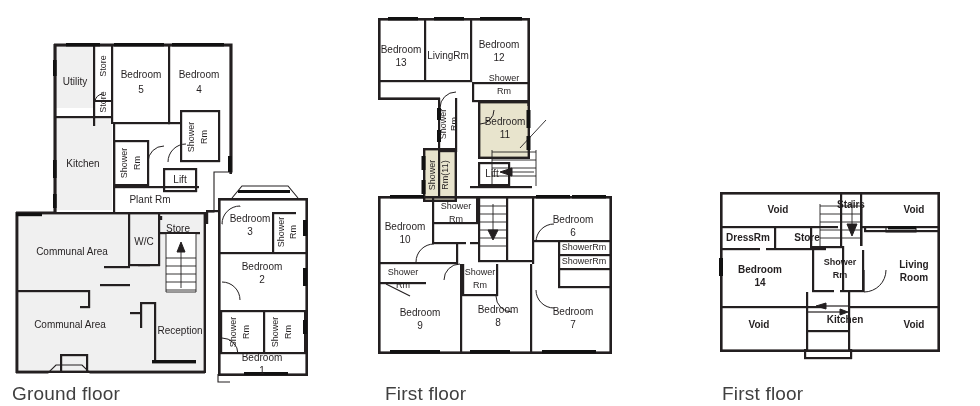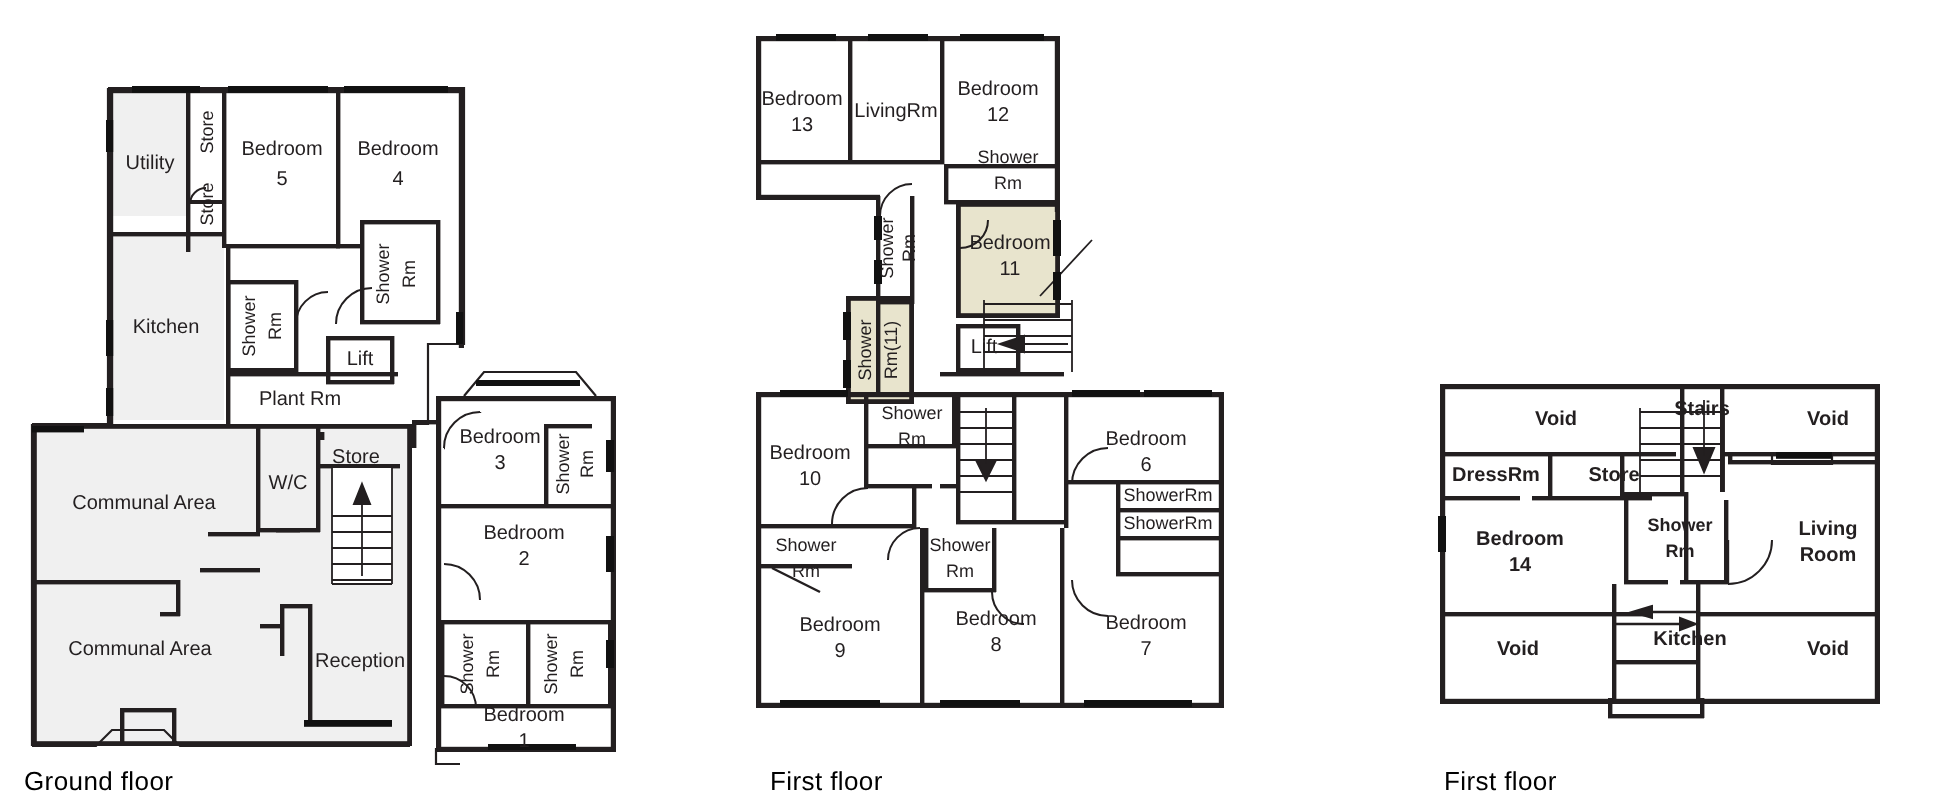--- a/index.html
+++ b/index.html
@@ -32,22 +32,22 @@
 
   .plan svg {
     display: block;
     width: 100%;
     height: 100%;
     overflow: visible;
   }
   .floor-caption {
     position: absolute;
     font-family: "Liberation Sans", sans-serif;
-    font-size: 13px;
-    color: #000000;
+    font-size: 19px;
+    color: #404040;
     letter-spacing: 0.2px;
     white-space: nowrap;
   }
   #caption-ground { left: 12px;  top: 383px; }
   #caption-first  { left: 385px; top: 383px; }
   #caption-first2 { left: 722px; top: 383px; }
 
   
   .wall        { fill: #231f20; }
   .room-white  { fill: #ffffff; }

